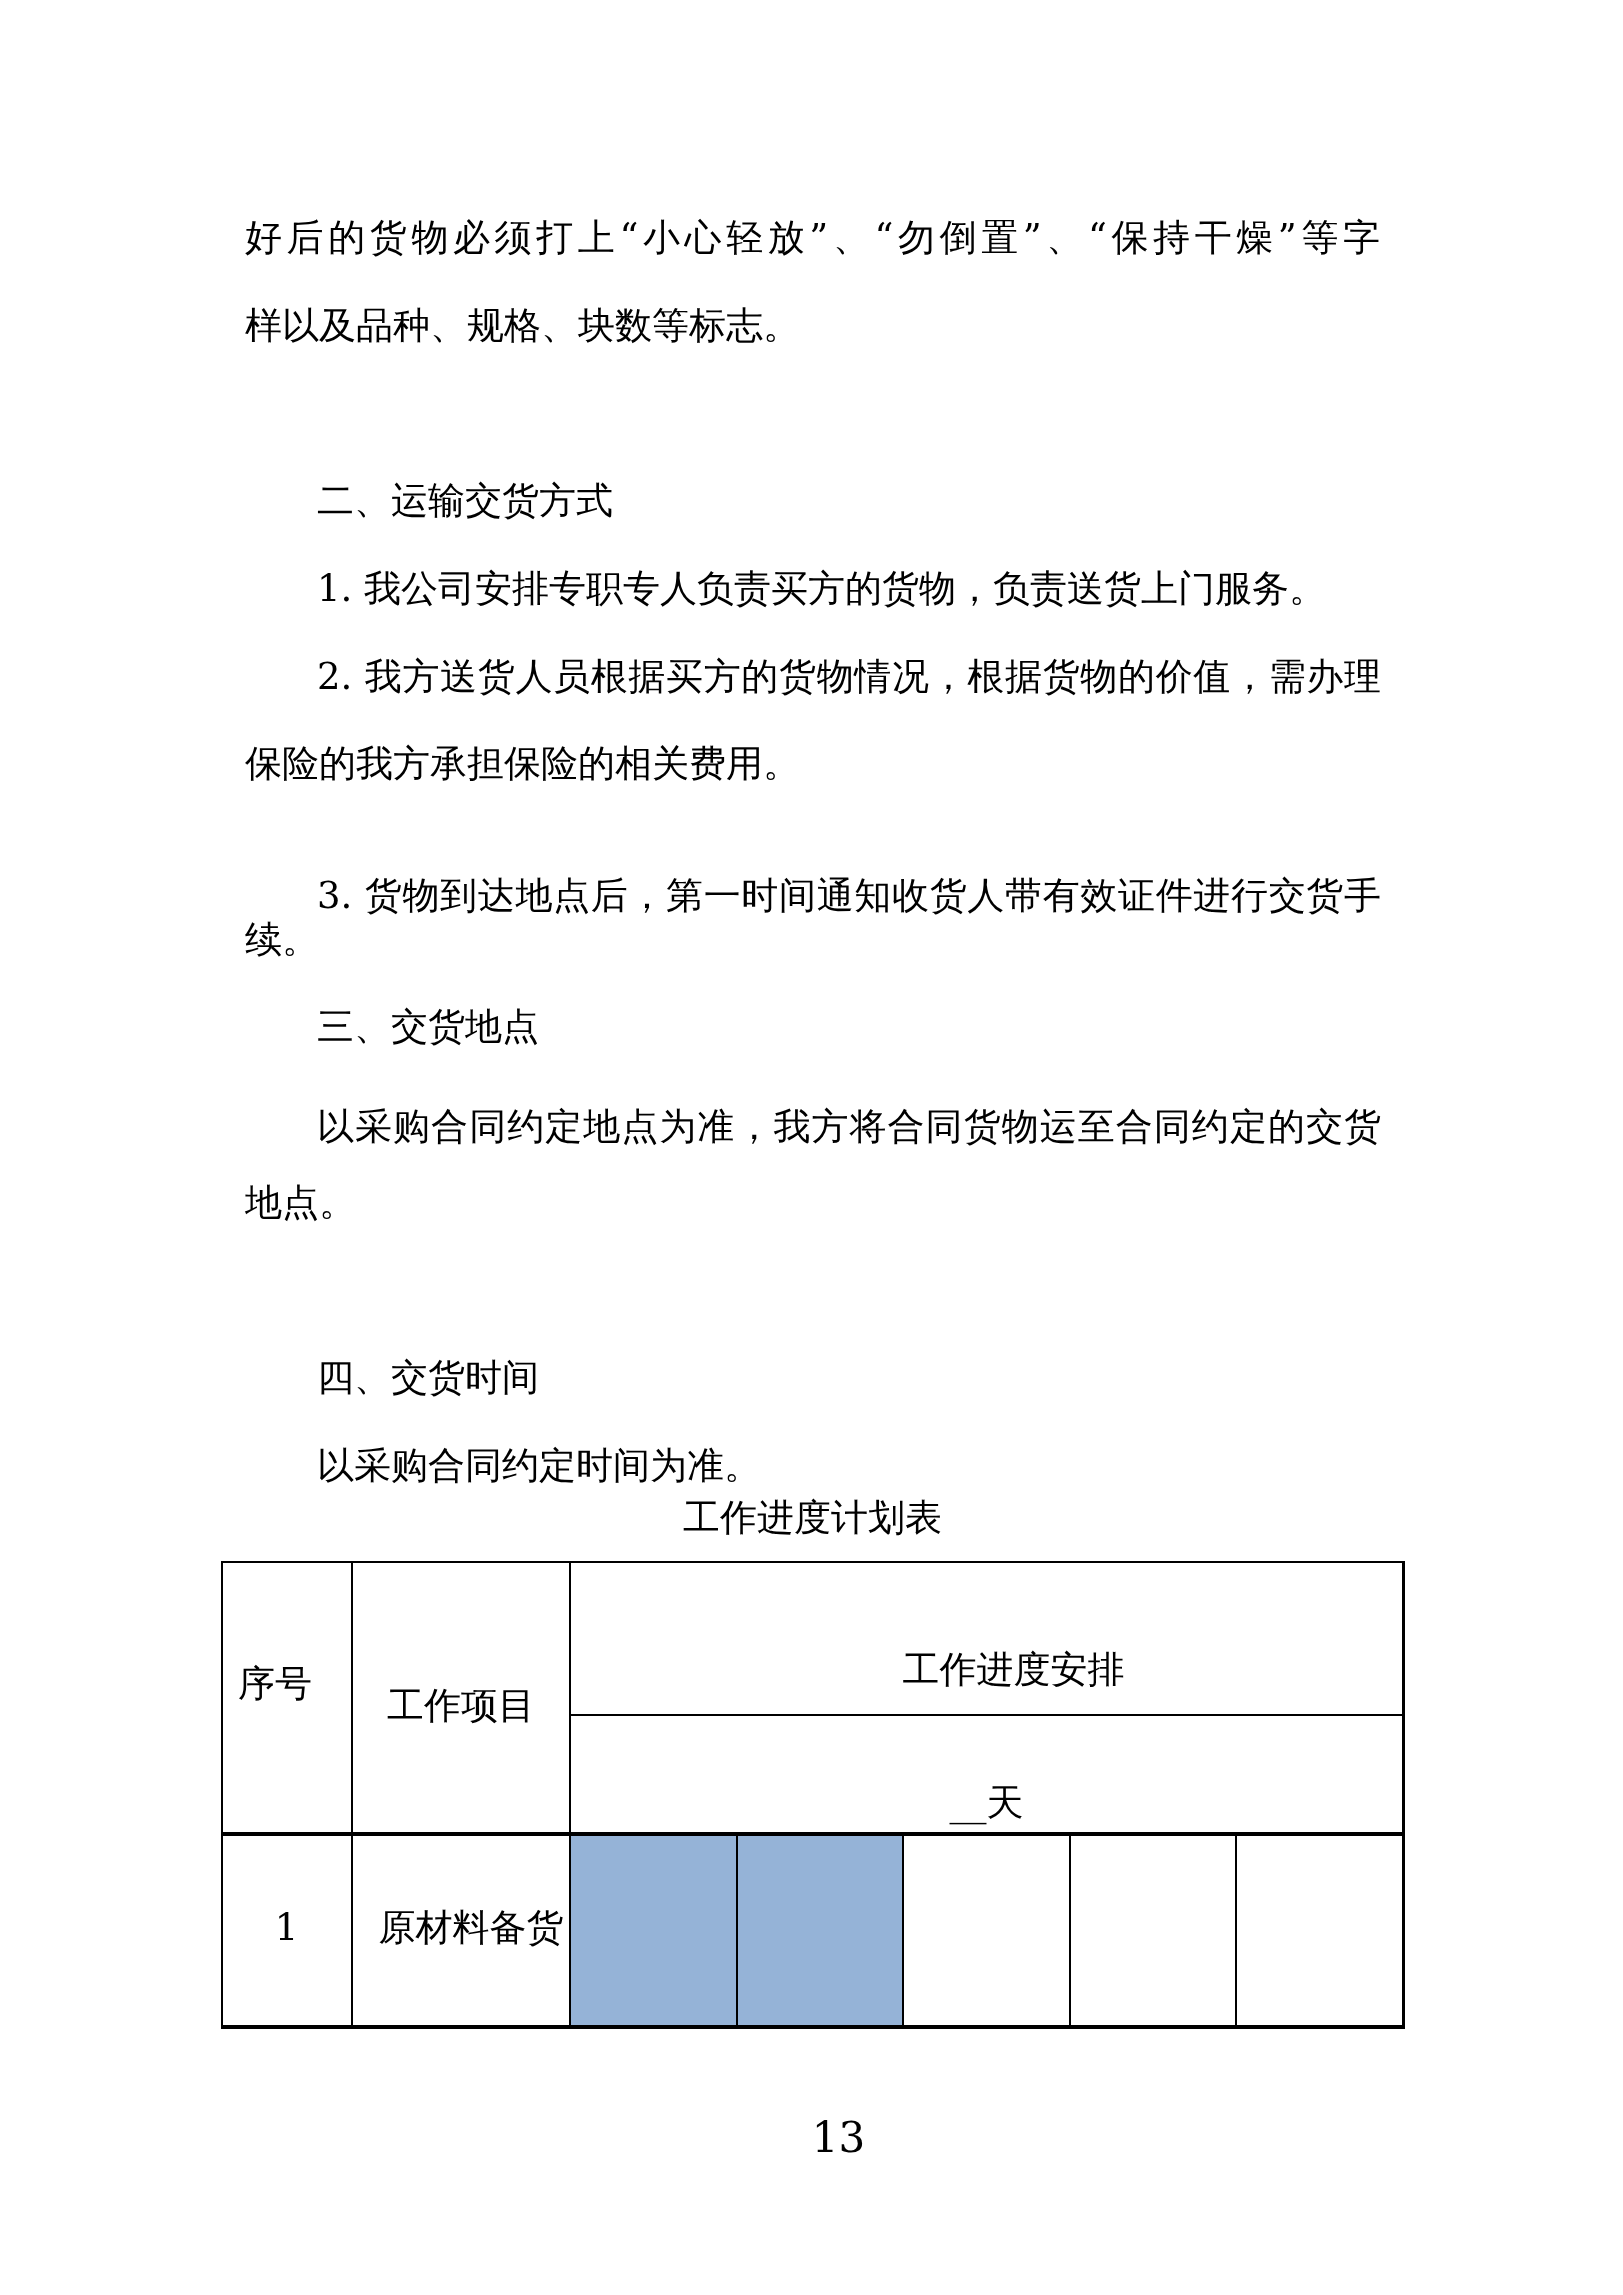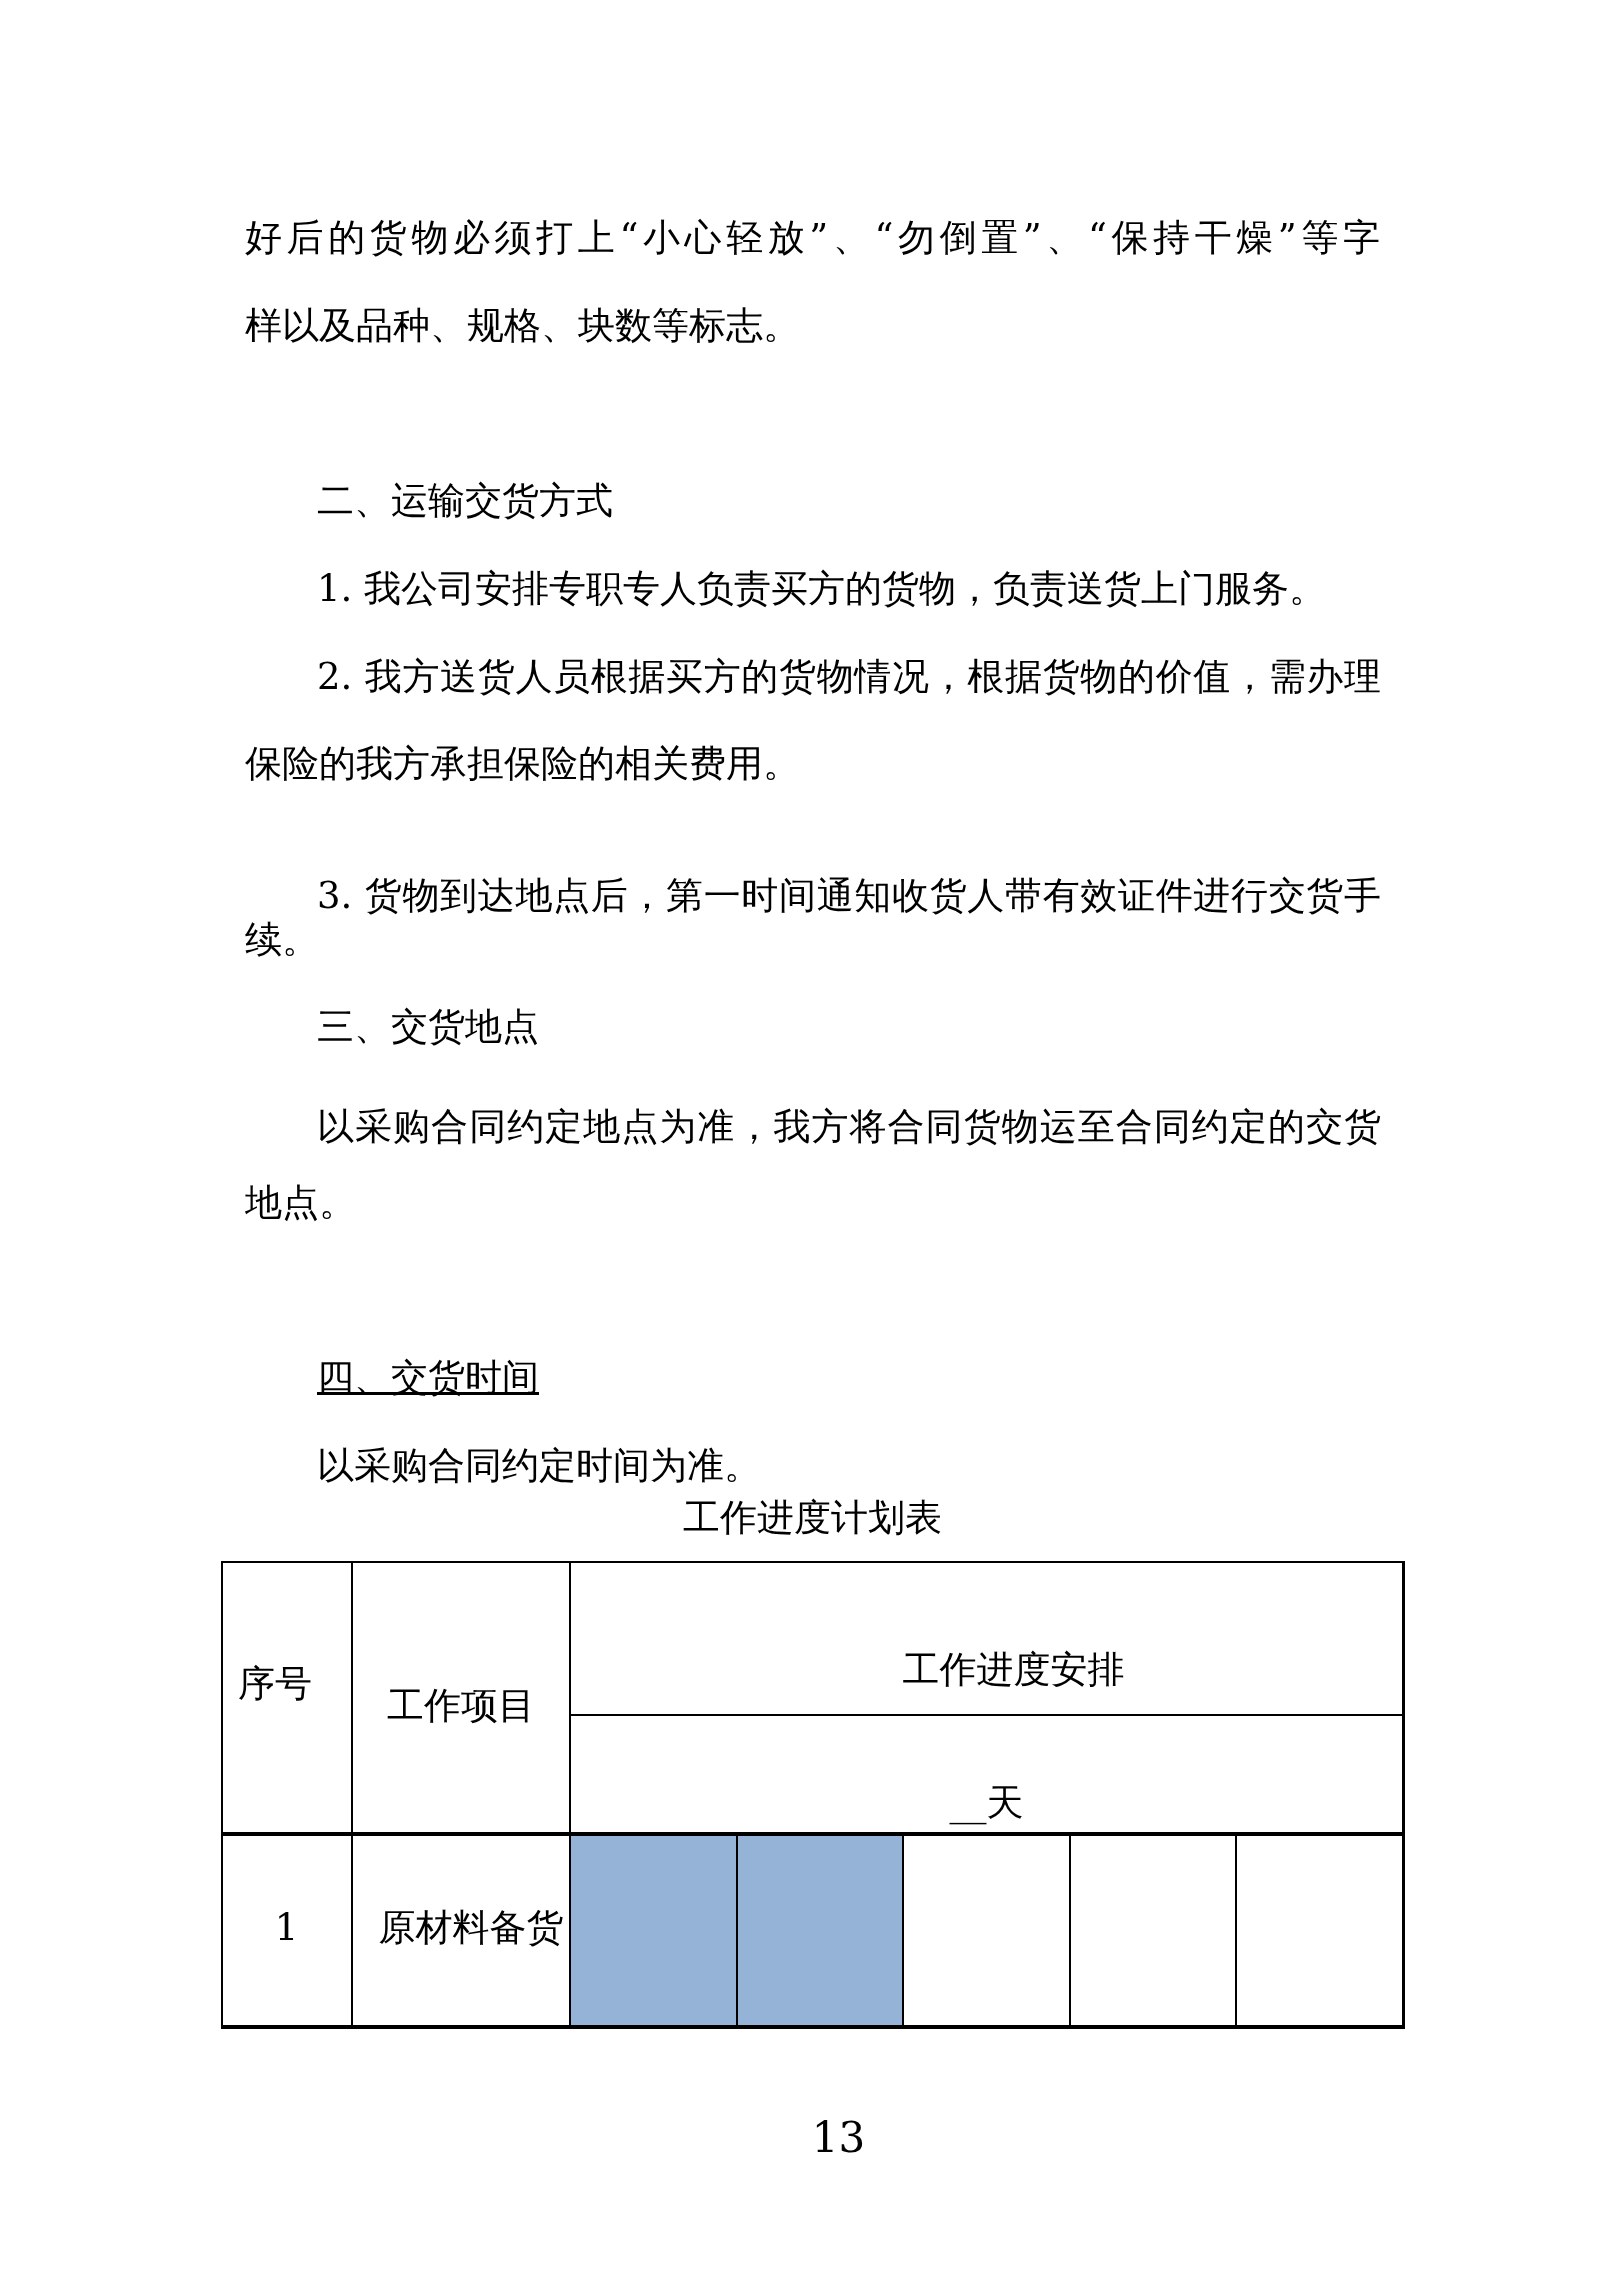--- a/index.html
+++ b/index.html
@@ -27,21 +27,21 @@
   .l1{top:303px;}
   .l2{top:478px;}
   .l3{top:566px;}
   .l4{top:654px;}
   .l5{top:741px;}
   .l6{top:829px;margin-top:44px;}
   .l7{top:917px;}
   .l8{top:1004px;}
   .l9{top:1092px;margin-top:12px;}
   .l10{top:1180px;}
-  .l11{top:1355px;text-decoration:underline;}
+  .l11{top:1355px;}
   .l12{top:1443px;}
 
   .tbl-title{
     position:absolute;left:245px;top:1497px;width:1135px;
     font-size:37px;line-height:42px;text-align:center;white-space:nowrap;
   }
 
   
   .tline{position:absolute;background:#000;z-index:3;}
   .t-top{left:221px;top:1561px;width:1184px;height:2px;}

